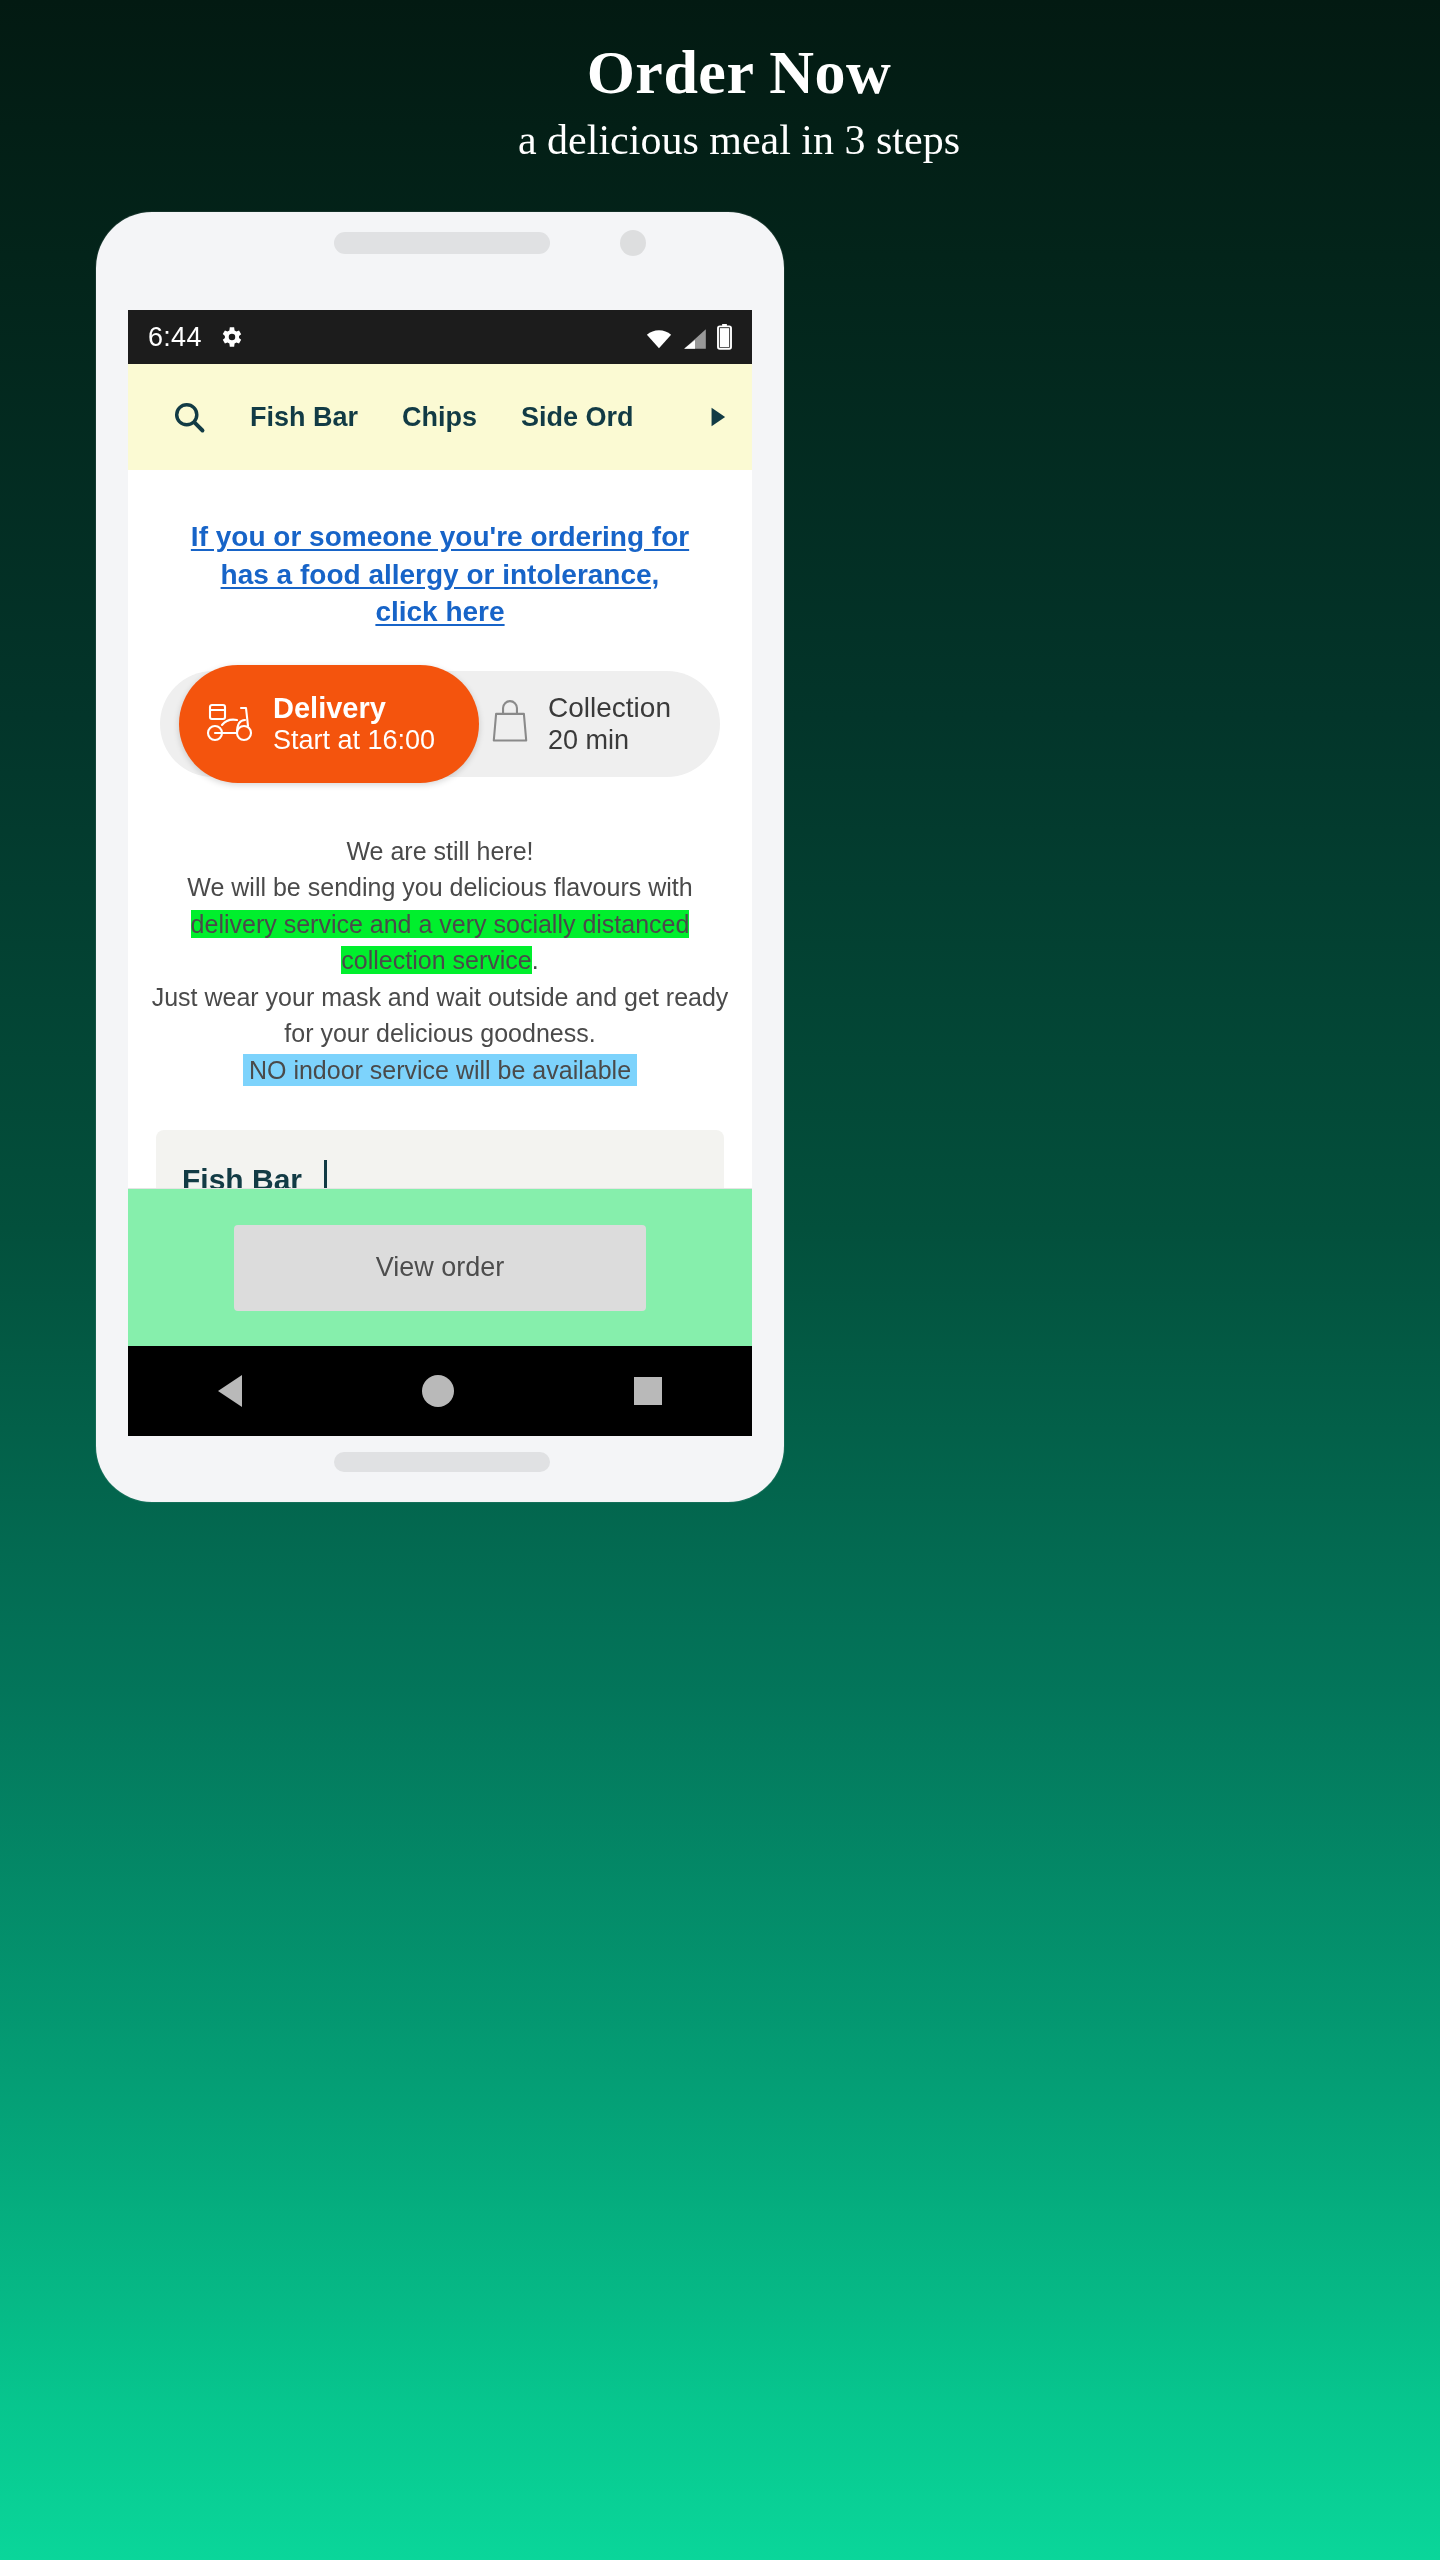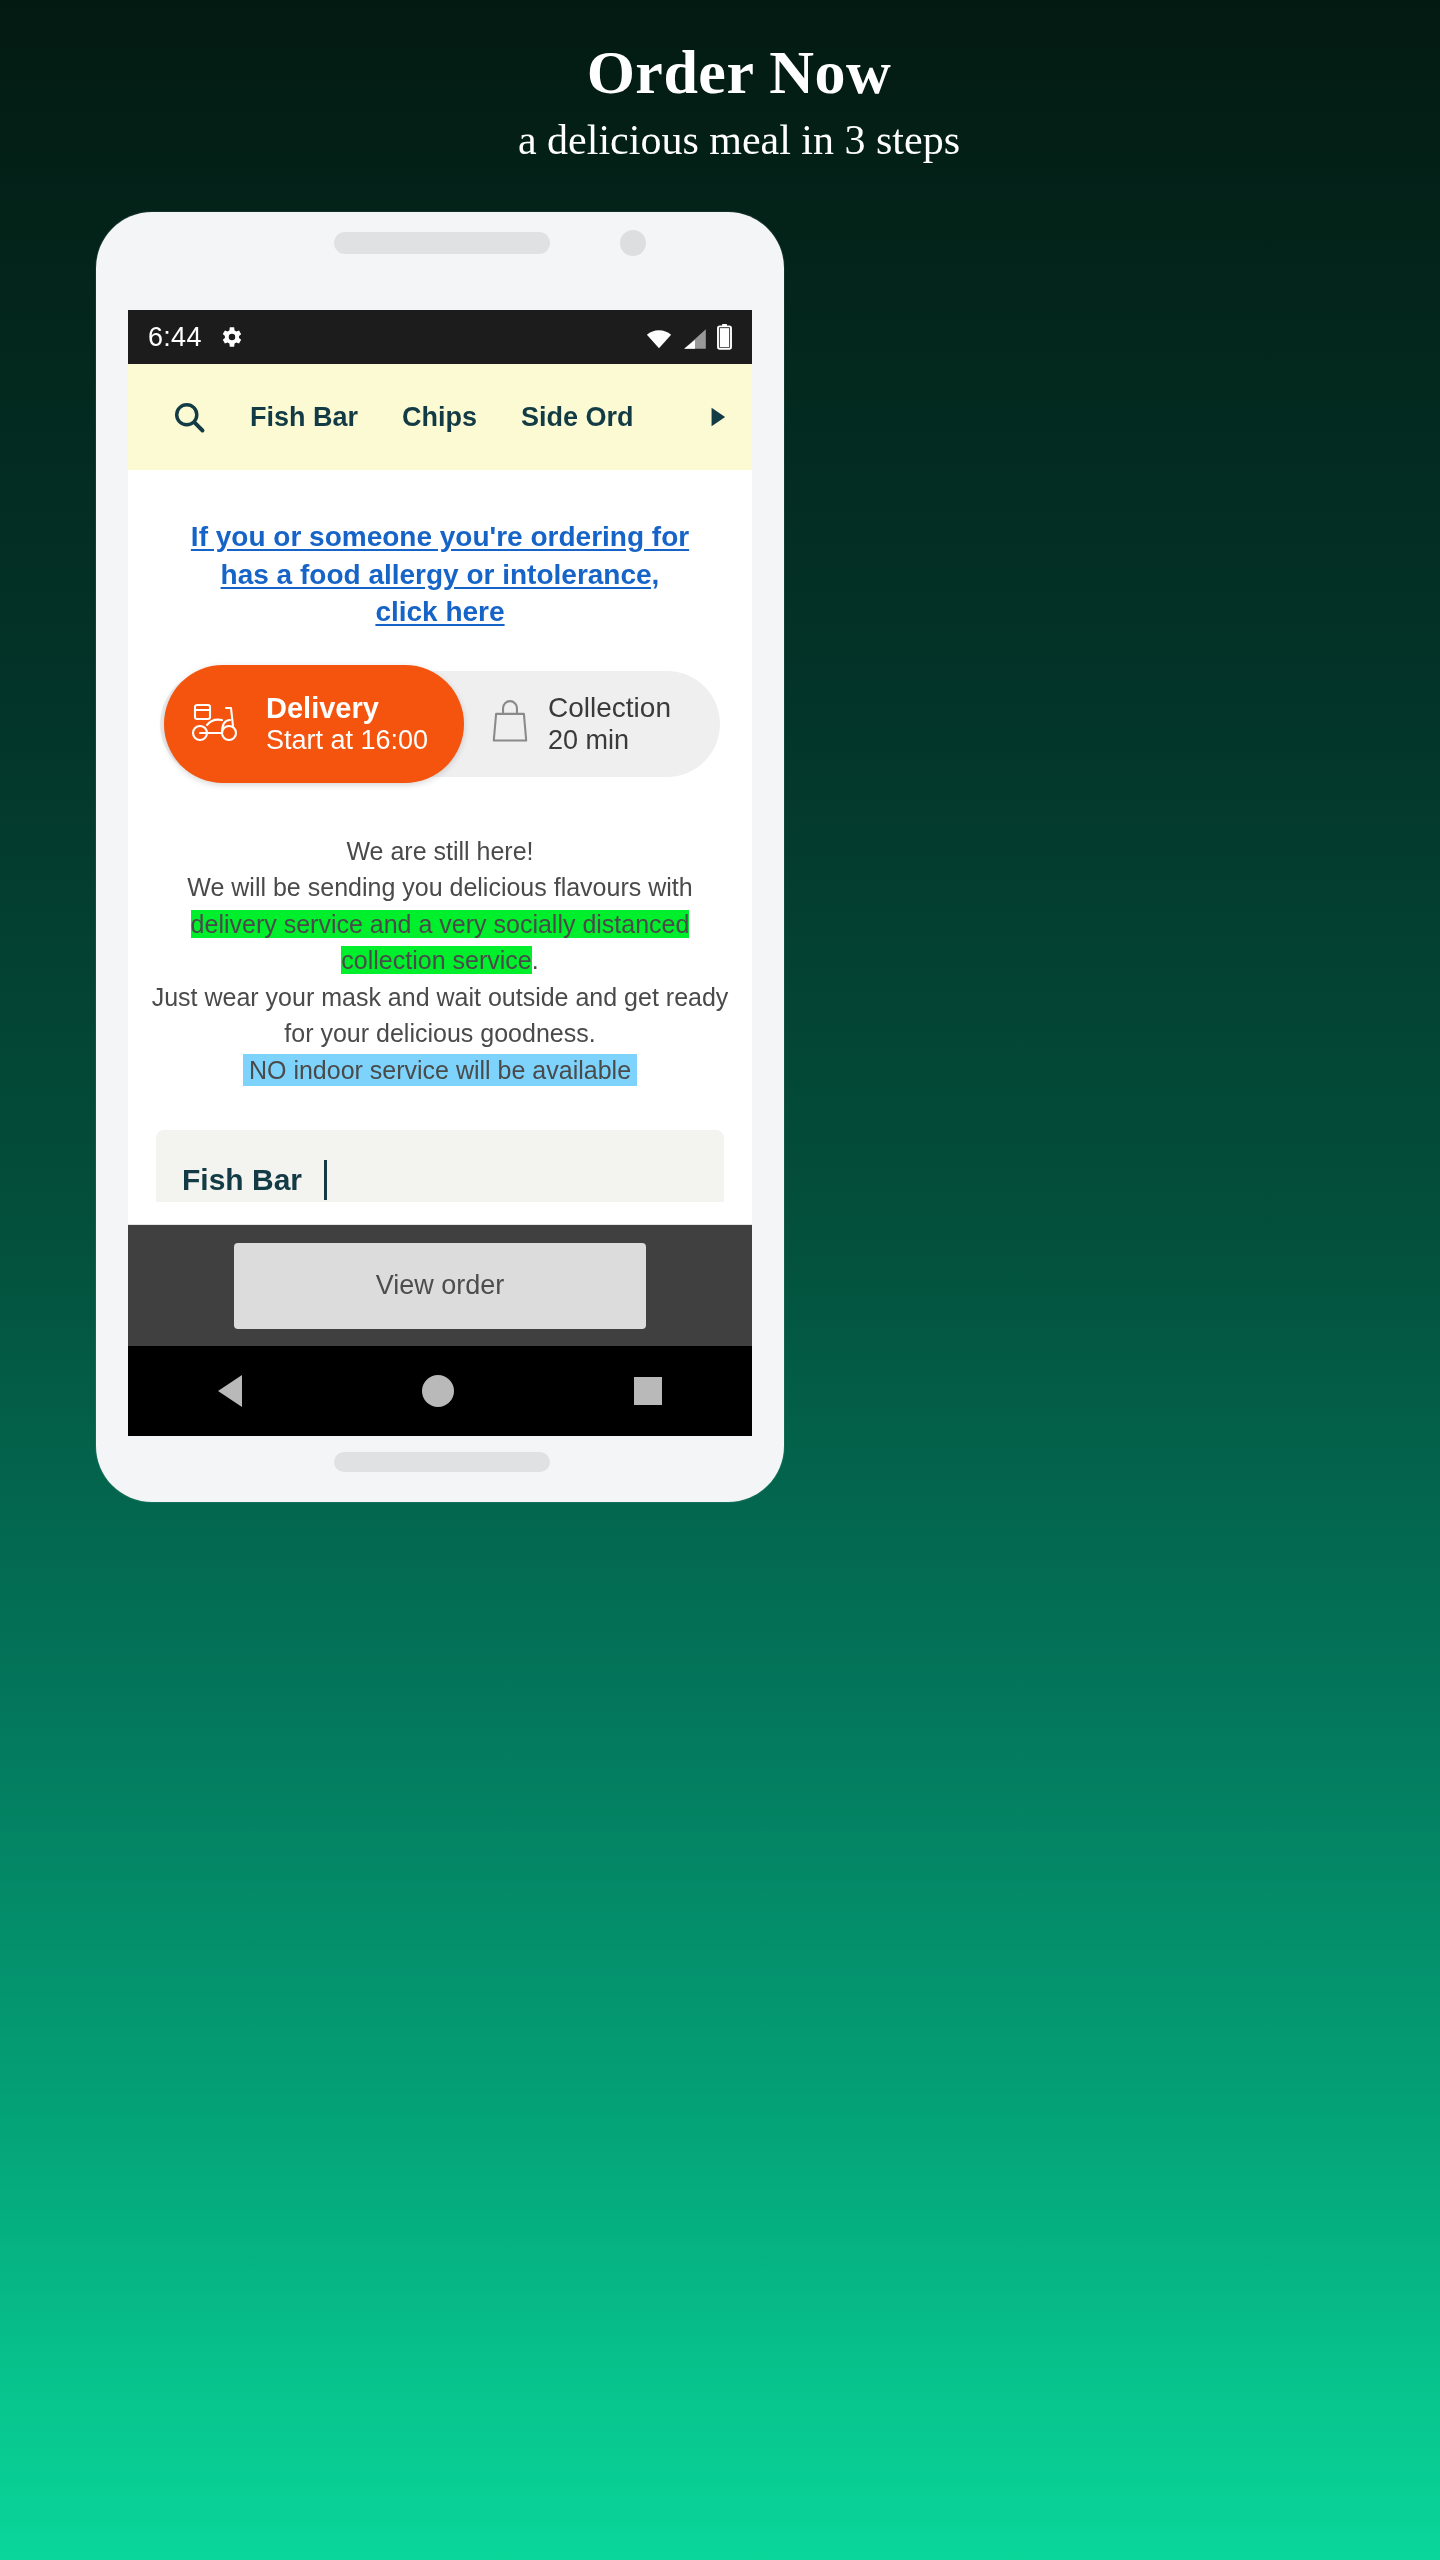--- a/index.html
+++ b/index.html
@@ -174,30 +174,30 @@
     margin: 40px 32px 0 32px;
     height: 106px;
     background: #efefef;
     border-radius: 53px;
     display: flex;
     align-items: center;
     position: relative;
   }
   .mode-pill {
     position: absolute;
-    left: 4px;
+    left: 19px;
     top: -6px;
     width: 300px;
     height: 118px;
     background: #f4540d;
     border-radius: 59px;
     display: flex;
     align-items: center;
     padding-left: 24px;
-    gap: 24px;
+    gap: 16px;
     box-shadow: 0 2px 6px rgba(0,0,0,.16);
   }
   .mode-pill .txt { color: #ffffff; line-height: 1.18; }
   .mode-pill .t1 { font-size: 29px; font-weight: 700; }
   .mode-pill .t2 { font-size: 27px; font-weight: 400; }
 
   .mode-alt {
     position: absolute;
     left: 330px;
     display: flex;
@@ -238,22 +238,22 @@
     background: #123b45;
     vertical-align: -10px;
     margin-left: 22px;
   }
 
   .bottombar {
     position: absolute;
     left: 0;
     bottom: 90px;
     width: 624px;
-    height: 122px;
-    background: #404040;
+    height: 158px;
+    background: #86efac;
     border-top: 1px solid #e4e4e4;
     display: flex;
     align-items: center;
     justify-content: center;
   }
   .view-order {
     width: 412px;
     height: 86px;
     background: #dcdcdc;
     border: none;

